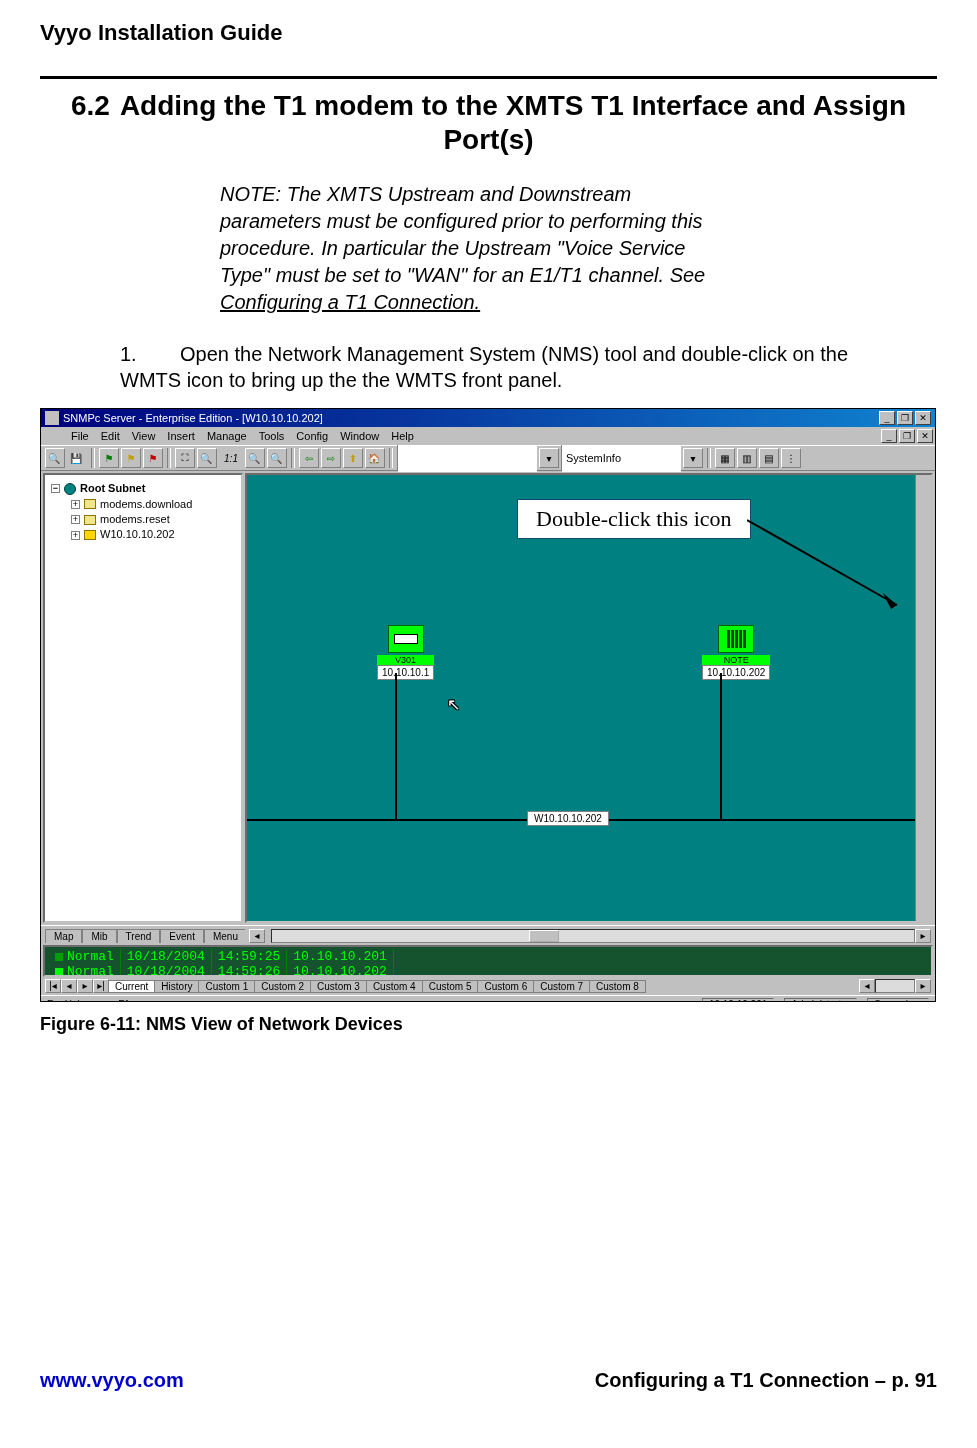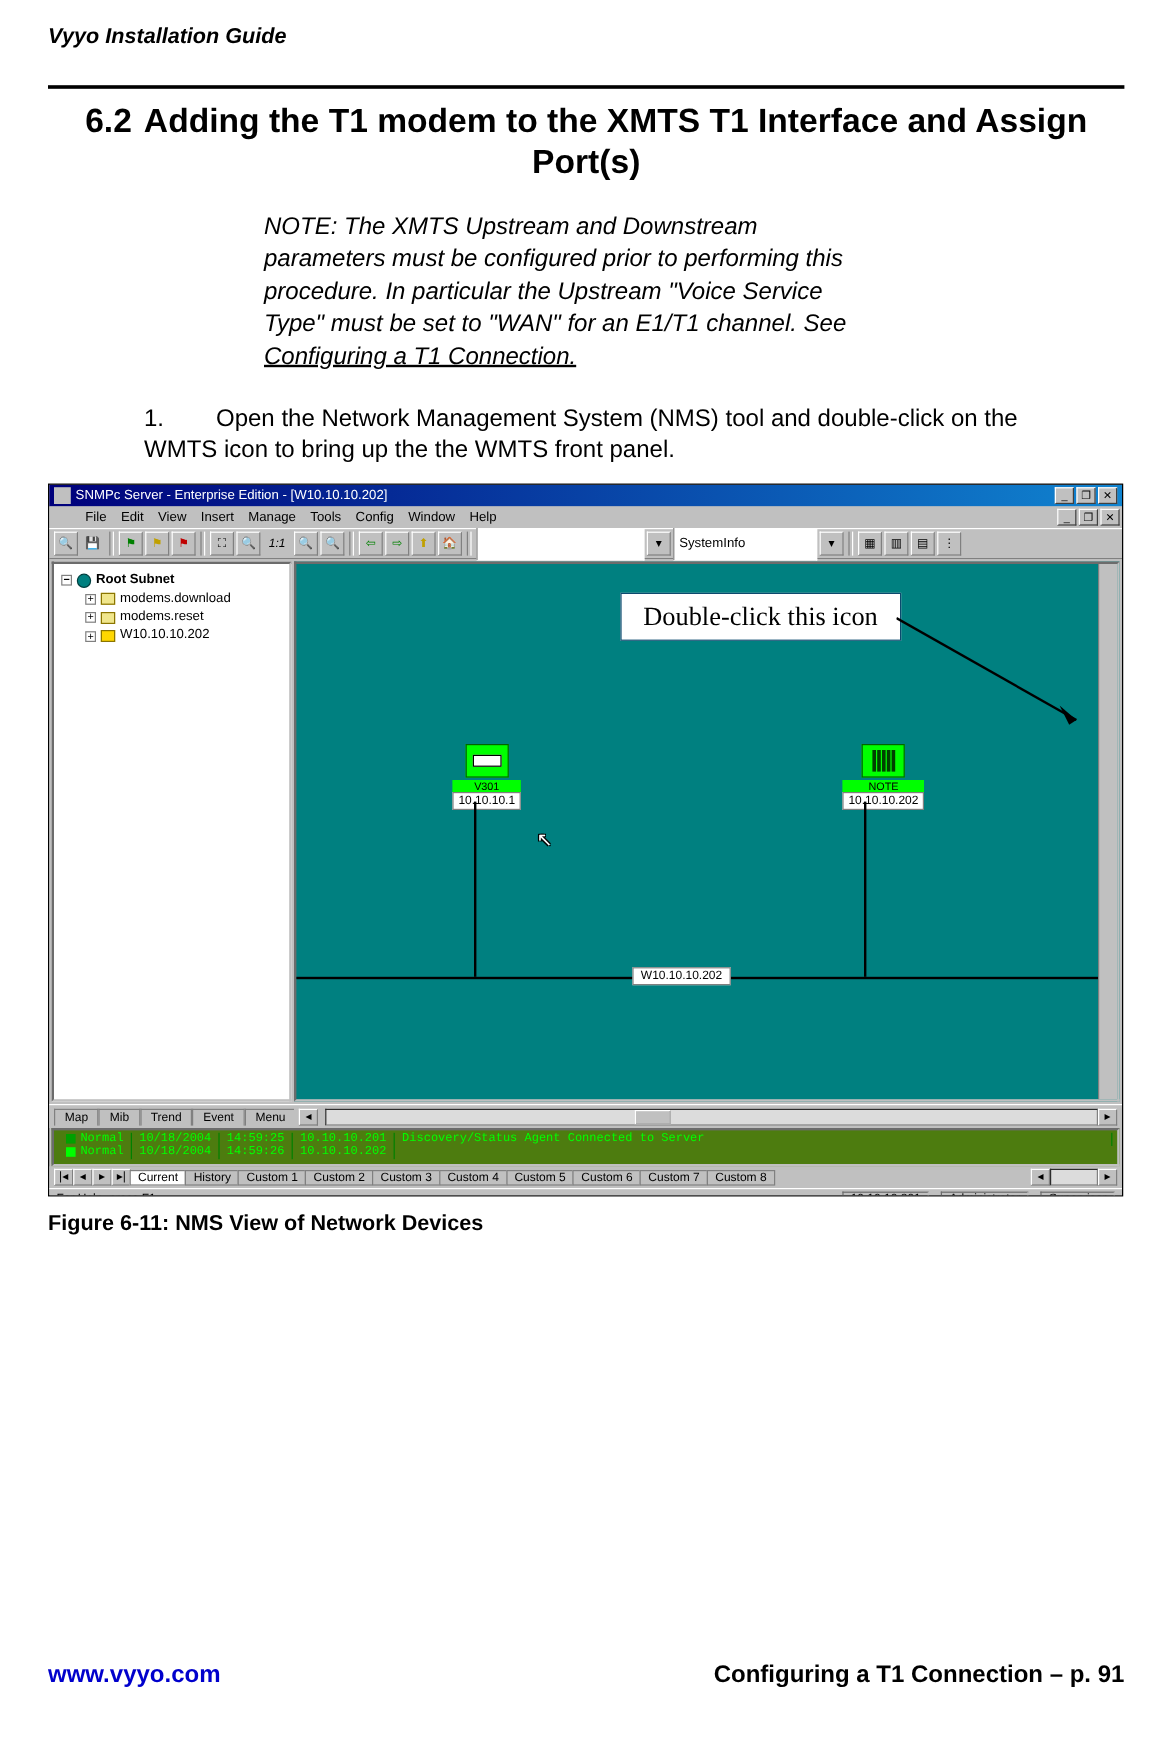--- a/index.html
+++ b/index.html
@@ -5,23 +5,22 @@
     * { box-sizing: border-box; margin: 0; padding: 0; }
     body {
       font-family: Arial, Helvetica, sans-serif;
       background: #fff;
       width: 977px;
       height: 1448px;
       position: relative;
       padding: 20px 40px 40px 40px;
     }
     .header-title {
-      font-size: 18px;
+      font-size: 22px;
       font-weight: bold;
-      font-style: italic;
       margin-bottom: 30px;
     }
     .rule {
       border-top: 3px solid #000;
       margin-bottom: 10px;
     }
     .section-heading {
       font-size: 28px;
       font-weight: bold;
       margin-bottom: 25px;
@@ -229,24 +228,24 @@
     }
     .bottom-scroll{
       flex:1;
       background:#dcdcdc;
       height:14px;
       border:1px inset #808080;
       margin-left:6px;
       position:relative;
     }
     .event-pane {
-      background:#4d7c0f;
+      background:#14532d;
       color:#00ff00;
       font-family: "Courier New", monospace;
-      font-size: 10px;
+      font-size: 13px;
       padding: 2px 4px;
       border: 2px inset #c0c0c0;
       margin: 0 2px;
       height: 32px;
       overflow:hidden;
     }
     .event-row { display:flex; gap: 0;}
     .event-cell { border-right:1px solid #008000; padding: 0 6px; white-space:nowrap;}
     .event-sq { display:inline-block;width:8px;height:8px;margin-right:4px;vertical-align:middle;}
     .event-tabs {
@@ -278,21 +277,21 @@
       font-size:10px;
       padding: 0 6px;
       gap: 10px;
     }
     .statusbar .sflex{flex:1;}
     .status-cell{ border:1px inset #c0c0c0; padding:0 6px;}
 
     
     .footer {
       position: absolute;
-      bottom: 40px;
+      bottom: 56px;
       left: 40px;
       right: 40px;
       display: flex;
       justify-content: space-between;
       font-size: 20px;
       font-weight: bold;
     }
     .footer a { color: #0000cc; }
   </style>
 </head>
@@ -454,21 +453,20 @@
       </div>
     </div>
   </div>
 
   <div class="event-pane">
     <div class="event-row">
       <span class="event-cell"><span class="event-sq" style="background:#00a000;"></span><span>Normal</span></span>
       <span class="event-cell">10/18/2004</span>
       <span class="event-cell">14:59:25</span>
       <span class="event-cell">10.10.10.201</span>
-      <span class="event-cell" style="flex:1;">Discovery/Status Agent Connected to Server</span>
     </div>
     <div class="event-row">
       <span class="event-cell"><span class="event-sq" style="background:#00ff00;"></span><span>Normal</span></span>
       <span class="event-cell">10/18/2004</span>
       <span class="event-cell">14:59:26</span>
       <span class="event-cell">10.10.10.202</span>
     </div>
   </div>
 
   <div class="event-tabs">

